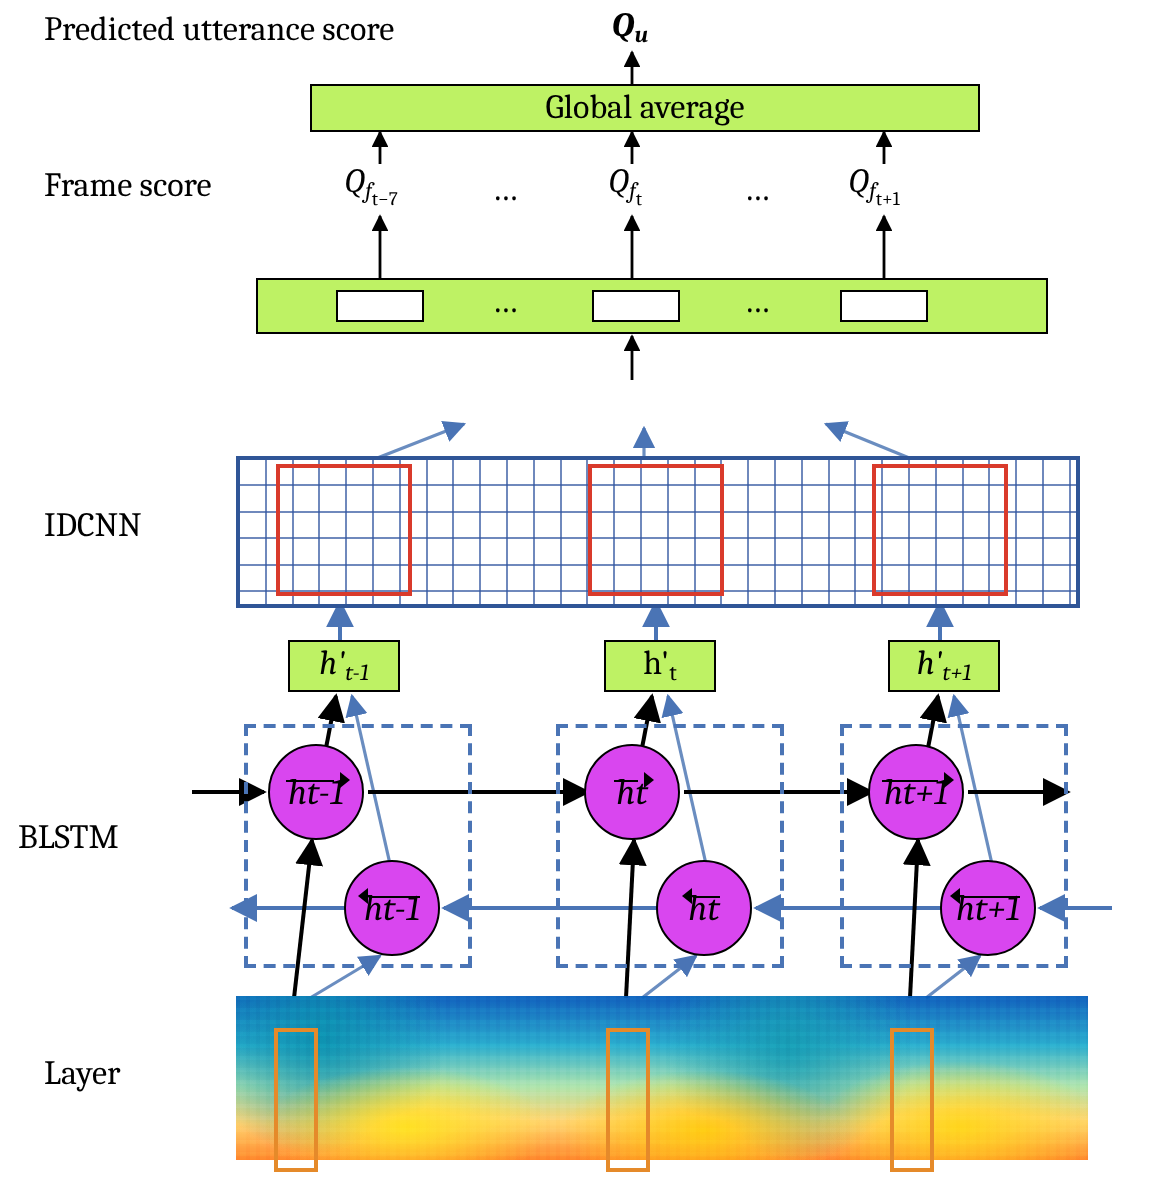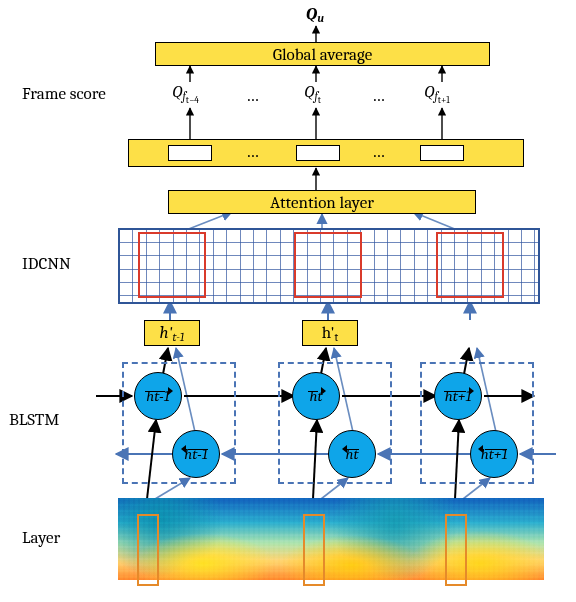--- a/index.html
+++ b/index.html
@@ -6,39 +6,39 @@
   body{
     width:576px;height:602px;
     font-family:"Cambria","Times New Roman",serif;
     font-size:17px;
     color:#000;
     background:#fff;
     position:relative;
   }
   .stage{position:absolute;left:0;top:0;width:576px;height:602px;}
   .label{position:absolute;white-space:nowrap;}
-  .box{position:absolute;border:1.5px solid #000;background:#fde047;box-sizing:border-box;}
+  .box{position:absolute;border:1.5px solid #000;background:#bef264;box-sizing:border-box;}
   .smallbox{position:absolute;border:1px solid #000;background:#fff;box-sizing:border-box;}
   .center{display:flex;align-items:center;justify-content:center;}
   .math .sub{font-size:0.68em;vertical-align:-0.25em;}
   
   .grid{
     position:absolute;border:2px solid #2f5597;box-sizing:border-box;
     background:
       repeating-linear-gradient(to right, transparent 0 12.4px, rgba(50,86,160,0.7) 12.4px 13.4px),
       repeating-linear-gradient(to bottom, transparent 0 12.2px, rgba(50,86,160,0.7) 12.2px 13.2px),
       #fff;
   }
   .redwin{position:absolute;border:2px solid #d93a2b;box-sizing:border-box;}
   
   .dbox{position:absolute;border:2px dashed #4a74b5;box-sizing:border-box;}
   .circ{
     position:absolute;width:48px;height:48px;border:1.5px solid #000;border-radius:50%;
-    background:#0ea5e9;box-sizing:border-box;display:flex;align-items:center;justify-content:center;
-    font-size:15px;
+    background:#d946ef;box-sizing:border-box;display:flex;align-items:center;justify-content:center;
+    font-size:18px;
   }
   .arr{stroke:#6a8dc0;stroke-width:1.6;fill:none;marker-end:url(#ahBlue);}
   .arrK{stroke:#000;stroke-width:2;fill:none;marker-end:url(#ahBlack);}
   .arrKthin{stroke:#000;stroke-width:1.4;fill:none;marker-end:url(#ahBlackS);}
   .arrR{stroke:#d93a2b;stroke-width:2;fill:none;marker-end:url(#ahRed);}
   .arrBlueThick{stroke:#4a74b5;stroke-width:2;fill:none;marker-end:url(#ahBlue);}
   
   .spectro{position:absolute;overflow:hidden;}
   .spectro .bg{
     position:absolute;inset:0;
@@ -138,63 +138,64 @@
 
   <line x1="147" y1="499" x2="156" y2="420" class="arrK"></line>
   <line x1="313" y1="499" x2="317" y2="420" class="arrK"></line>
   <line x1="455" y1="499" x2="459" y2="420" class="arrK"></line>
 
   <line x1="155" y1="499" x2="190" y2="478" class="arr"></line>
   <line x1="321" y1="499" x2="348" y2="478" class="arr"></line>
   <line x1="463" y1="499" x2="490" y2="478" class="arr"></line>
 </svg>
 
+<div class="label" style="left:22px;top:6px;">Predicted utterance score</div>
 <div class="label math" style="left:306px;top:4px;font-weight:bold;">
   <span style="font-style:italic">Q</span><span class="sub" style="font-style:italic">u</span>
 </div>
 <div class="box center" style="left:155px;top:42px;width:335px;height:24px;">
   <span>Global average</span>
 </div>
 
 <div class="label" style="left:22px;top:84px;">Frame score</div>
 <div class="label math" style="left:172px;top:82px;">
-  <span style="font-style:italic">Q</span><span class="sub"><i>f</i><sub>t−4</sub></span>
+  <span style="font-style:italic">Q</span><span class="sub"><i>f</i><sub>t−7</sub></span>
 </div>
 <div class="label" style="left:246px;top:86px;color:#000">…</div>
 <div class="label math" style="left:304px;top:82px;">
   <span style="font-style:italic">Q</span><span class="sub"><i>f</i><sub>t</sub></span>
 </div>
 <div class="label" style="left:372px;top:86px;">…</div>
 <div class="label math" style="left:424px;top:82px;">
   <span style="font-style:italic">Q</span><span class="sub"><i>f</i><sub>t+1</sub></span>
 </div>
 
 <div class="box" style="left:128px;top:139px;width:396px;height:28px;"></div>
 <div class="smallbox" style="left:168px;top:145px;width:44px;height:16px;"></div>
 <div class="label" style="left:246px;top:142px;">…</div>
 <div class="smallbox" style="left:296px;top:145px;width:44px;height:16px;"></div>
 <div class="label" style="left:372px;top:142px;">…</div>
 <div class="smallbox" style="left:420px;top:145px;width:44px;height:16px;"></div>
 
-<div class="box center" style="left:168px;top:190px;width:308px;height:24px;">
-  <span>Attention layer</span>
-</div>
 
 <div class="label" style="left:22px;top:254px;">IDCNN</div>
 <div class="grid" style="left:118px;top:228px;width:422px;height:76px;"></div>
 <div class="redwin" style="left:138px;top:232px;width:68px;height:66px;"></div>
 <div class="redwin" style="left:294px;top:232px;width:68px;height:66px;"></div>
 <div class="redwin" style="left:436px;top:232px;width:68px;height:66px;"></div>
 
 <div class="box center math" style="left:144px;top:320px;width:56px;height:26px;font-style:italic">
   <span><span>h'</span><span class="sub">t-1</span></span>
 </div>
 <div class="box center math" style="left:302px;top:320px;width:56px;height:26px;">
   <span><span>h'</span><span class="sub">t</span></span>
 </div>
+<div class="box center math" style="left:444px;top:320px;width:56px;height:26px;font-style:italic">
+  <span><span>h'</span><span class="sub">t+1</span></span>
+</div>
 
 <div class="label" style="left:9px;top:410px;">BLSTM</div>
 <div class="dbox" style="left:122px;top:362px;width:114px;height:122px;"></div>
 <div class="dbox" style="left:278px;top:362px;width:114px;height:122px;"></div>
 <div class="dbox" style="left:420px;top:362px;width:114px;height:122px;"></div>
 
 <div class="circ" style="left:134px;top:372px;">
   <span class="varrow rt" style="padding:0 3px"><i>h</i><span class="sub" style="font-style:italic">t-1</span></span>
 </div>
 <div class="circ" style="left:292px;top:372px;">

